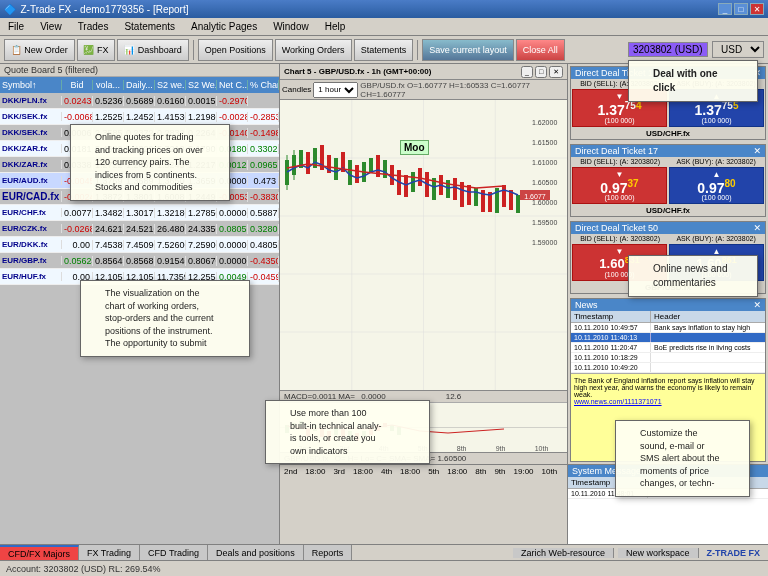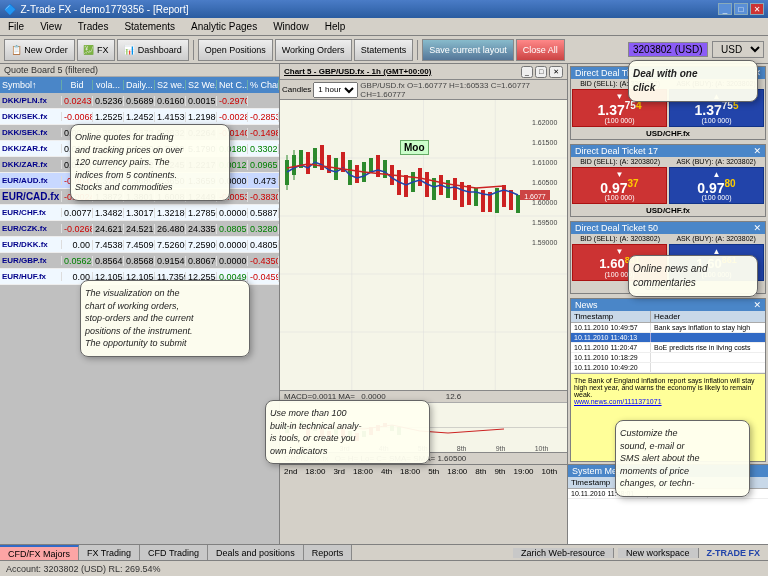--- a/index.html
+++ b/index.html
@@ -36,25 +36,25 @@
     .up { color: #008000; }
     .down { color: #cc0000; }
     .news-row { display: flex; font-size: 8px; border-bottom: 1px solid #eee; cursor: pointer; }
 
     
     .status-bar { background: #d4d0c8; height: 16px; display: flex; align-items: center; border-top: 1px solid #808080; font-size: 9px; }
 
     
     .bottom-tabs { background: #d4d0c8; height: 16px; display: flex; align-items: center; border-top: 1px solid #808080; font-size: 9px; }
     .bottom-tab { padding: 0 8px; border-right: 1px solid #888; cursor: pointer; height: 100%; display: flex; align-items: center; background: #c8c8c8; }
-    .bottom-tab.active { background: #fca5a5; border-top: 2px solid #316ac5; }
+    .bottom-tab.active { background: #ef4444; border-top: 2px solid #316ac5; }
     .bottom-tab-right { margin-left: auto; display: flex; align-items: center; gap: 4px; padding-right: 4px; }
 
     
-    .callout { position: absolute; background: white; border: 1px solid #666; border-radius: 8px; padding: 6px 4px; font-size: 10px; line-height: 1.4; color: #222; box-shadow: 2px 2px 6px rgba(0,0,0,0.3); z-index: 10; font-style: italic; }
+    .callout { position: absolute; background: white; border: 1px solid #666; border-radius: 0; padding: 6px 24px; font-size: 10px; line-height: 1.4; color: #222; box-shadow: 2px 2px 6px rgba(0,0,0,0.3); z-index: 10; }
     .callout::after { content: ''; position: absolute; width: 0; height: 0; }
 
     
     .moo-label { position: absolute; background: rgba(255,200,100,0.9); border: 1px solid #cc8; padding: 1px 3px; font-size: 9px; font-weight: bold; }
   </style>
 </head>
 <body>
 
 <div class="title-bar">
   <div class="title-bar-left">
@@ -264,21 +264,21 @@
     </div>
   </div>
 
   <div style="flex:1; display:flex; flex-direction:column; position:relative;">
 
     <div style="flex:1; display:flex; position:relative; background:#d4d0c8;">
 
       <div style="flex:1; display:flex; flex-direction:column; border-right:1px solid #808080; position:relative;">
 
         <div style="background:#d4d0c8; height:16px; display:flex; align-items:center; justify-content:space-between; padding:0 4px; font-size:8px; border-bottom:1px solid #888;">
-          <span style="font-weight:bold;text-decoration:underline;">Chart 5 - GBP/USD.fx - 1h (GMT+00:00)</span>
+          <span style="font-weight:bold;">Chart 5 - GBP/USD.fx - 1h (GMT+00:00)</span>
           <span style="display:flex;gap:2px;">
             <button style="font-size:7px;padding:0 2px;height:12px;">_</button>
             <button style="font-size:7px;padding:0 2px;height:12px;">□</button>
             <button style="font-size:7px;padding:0 2px;height:12px;">✕</button>
           </span>
         </div>
 
         <div style="background:#d4d0c8; height:20px; display:flex; align-items:center; padding:0 2px; gap:2px; border-bottom:1px solid #888; overflow:hidden;">
           <span style="font-size:8px;">Candles</span>
           <select style="font-size:8px;height:16px;">

